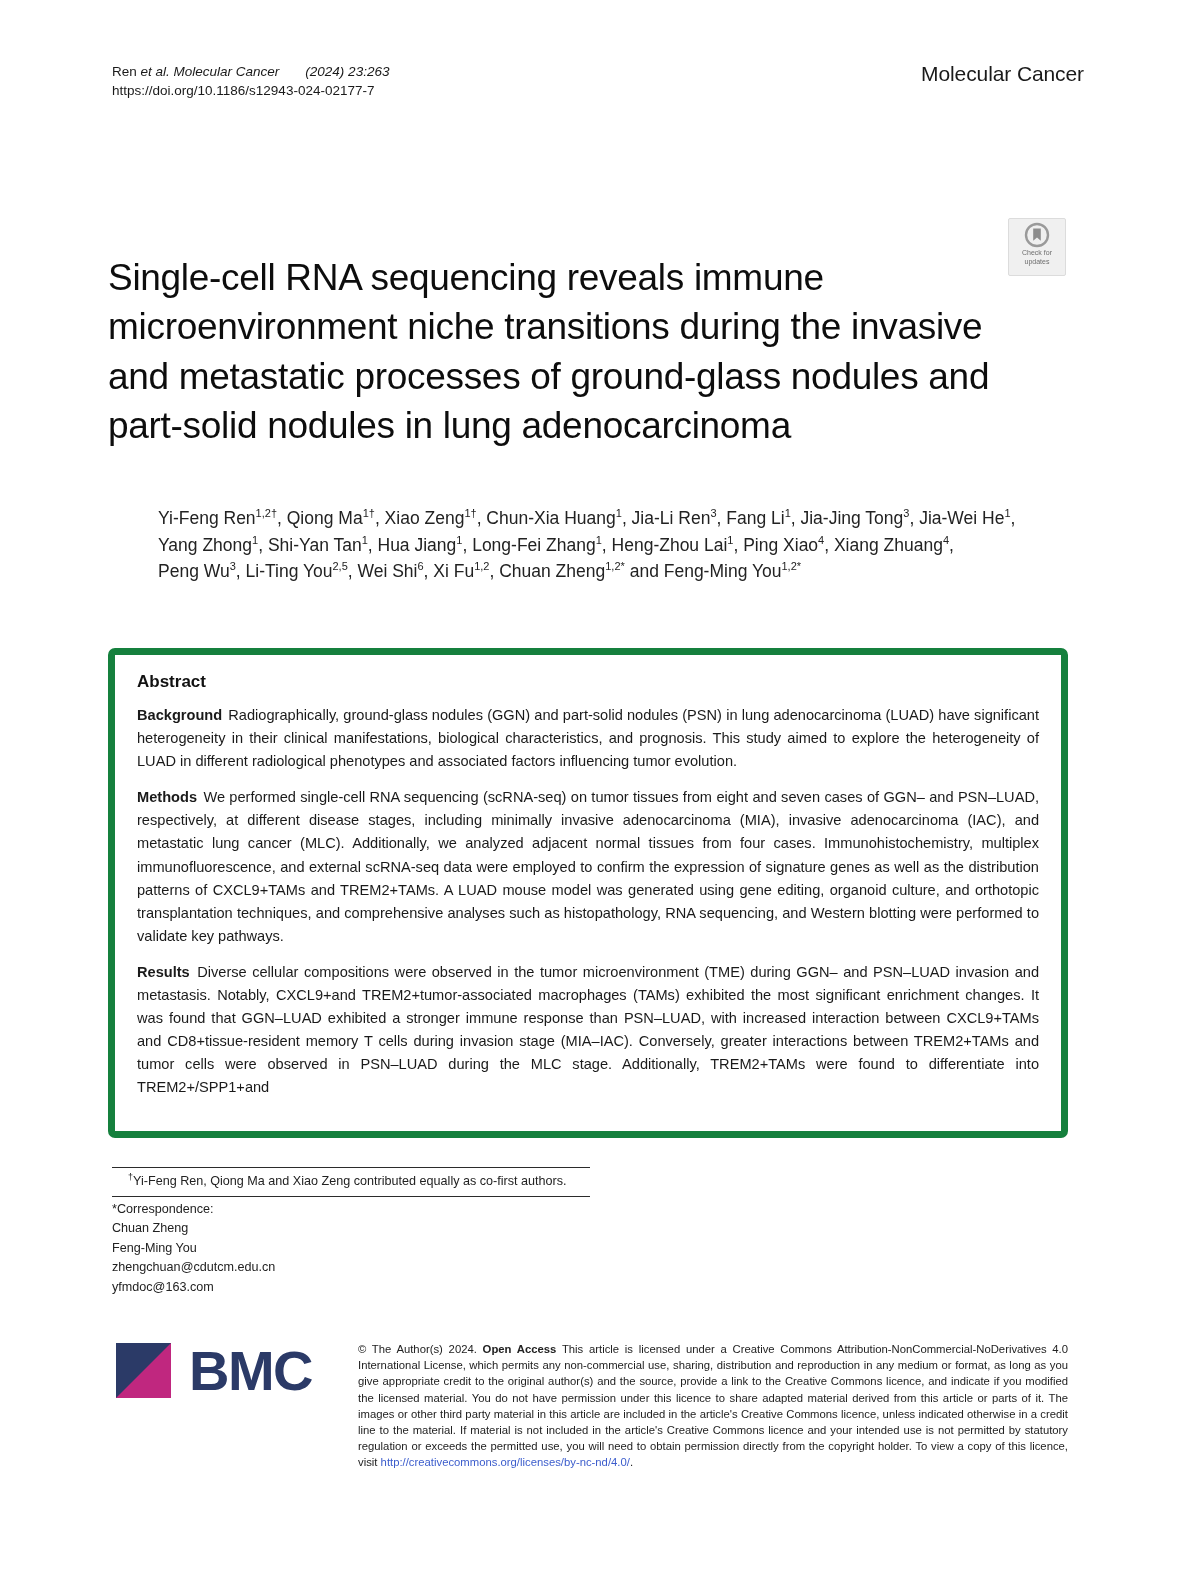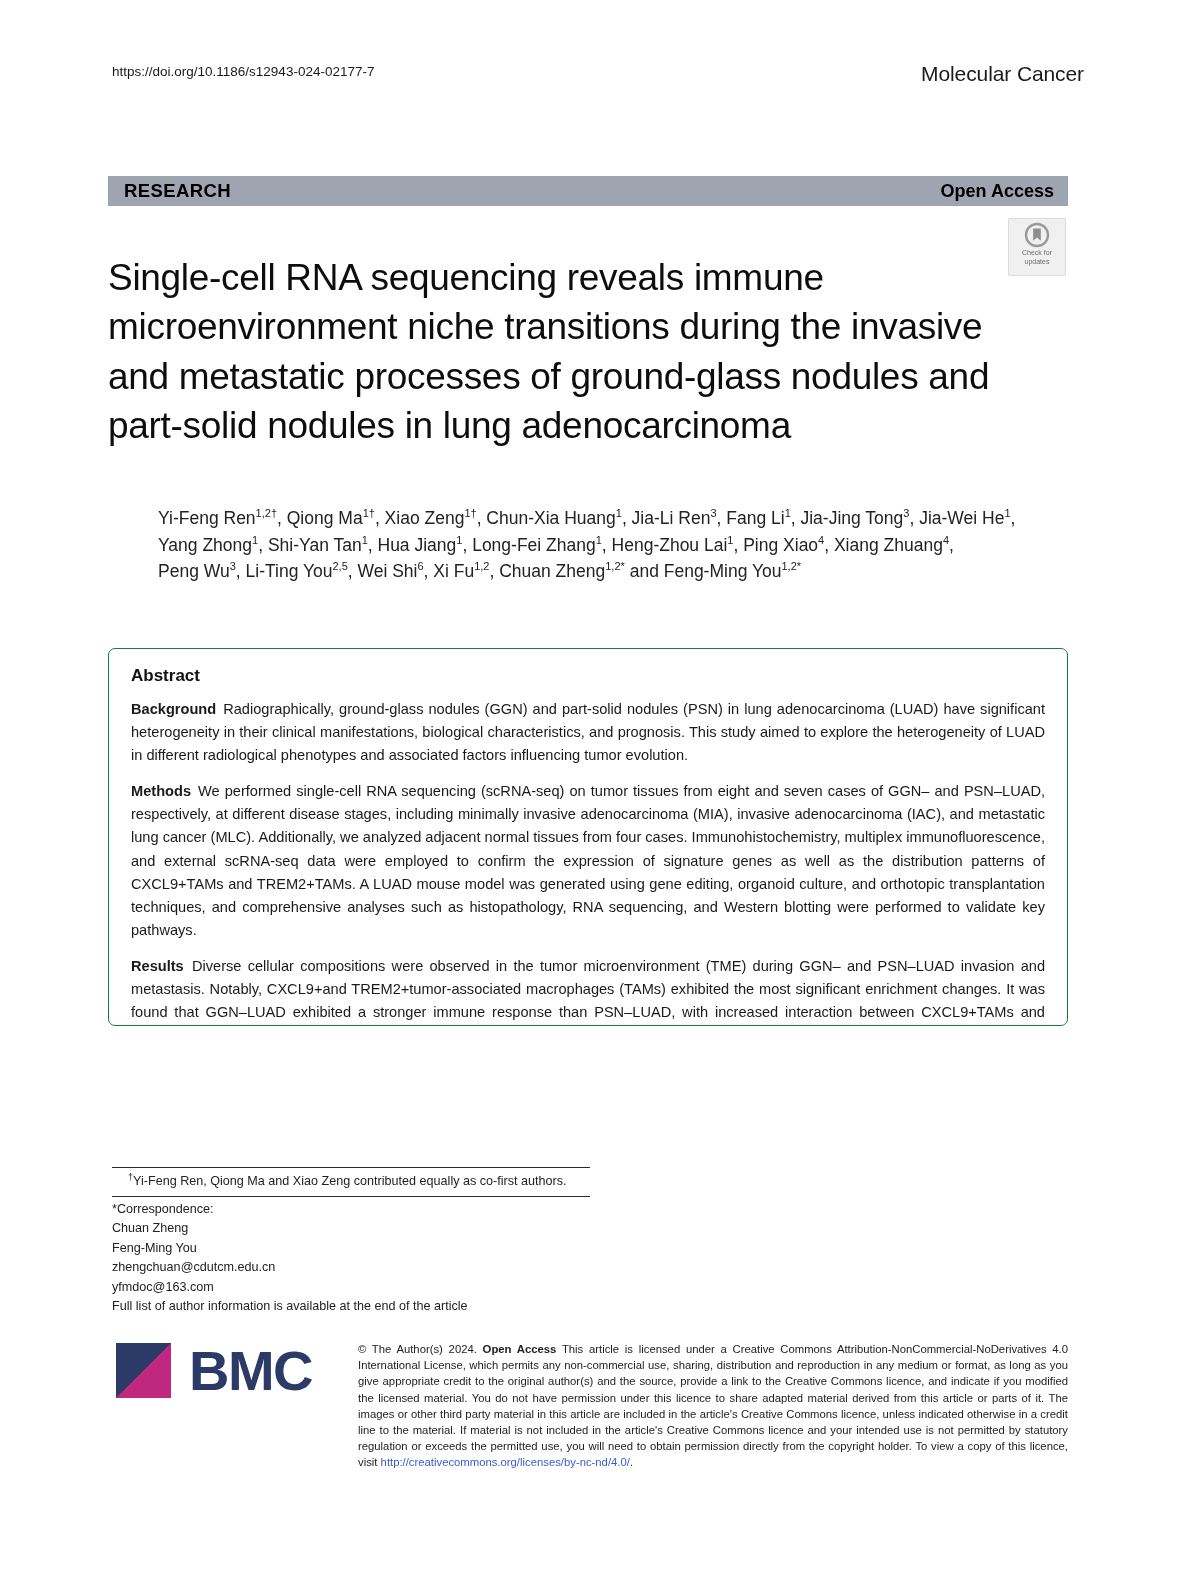--- a/index.html
+++ b/index.html
@@ -130,22 +130,22 @@
     vertical-align: super;
     line-height: 0;
   }
 
   
   .abstract-box {
     position: absolute;
     left: 108px;
     top: 648px;
     width: 960px;
-    height: 378px;
-    border: 1px solid #15803d;
+    height: 490px;
+    border: 7px solid #15803d;
     border-radius: 7px;
     box-sizing: border-box;
     padding: 17px 22px 0 22px;
     overflow: hidden;
     background: #fff;
   }
   .abstract-title {
     font-size: 17px;
     font-weight: bold;
     color: #111;
@@ -247,29 +247,28 @@
     color: #3b5ccc;
     text-decoration: none;
   }
 </style>
 </head>
 <body>
 
 <div class="page">
 
   <div class="runhead">
+    <div class="runhead-line1">
+      <span>Ren </span><span class="ital">et al. Molecular Cancer</span><span class="vol">(2024) 23:263</span>
+    </div>
     <div class="runhead-doi">https://doi.org/10.1186/s12943-024-02177-7</div>
   </div>
 
   <div class="journal-name">Molecular Cancer</div>
 
-  <div class="banner">
-    <span class="banner-left">RESEARCH</span>
-    <span class="banner-right">Open Access</span>
-  </div>
 
   <div class="crossmark">
     <span>
       <svg width="26" height="26" viewBox="0 0 26 26" aria-hidden="true">
         <circle cx="13" cy="13" r="11" fill="none" stroke="#9a9a9a" stroke-width="2.4"></circle>
         <path d="M9.2 6.6 h7.6 v12.2 l-3.8 -3.4 l-3.8 3.4 z" fill="#8d8d8d"></path>
       </svg>
     </span>
     <div class="cm-text">Check for</div>
     <div class="cm-text">updates</div>
@@ -305,21 +304,20 @@
   <div class="fn-equal">
     <sup>†</sup><span>Yi-Feng Ren, Qiong Ma and Xiao Zeng contributed equally as co-first authors.</span>
   </div>
 
   <div class="correspondence">
     <div>*Correspondence:</div>
     <div>Chuan Zheng</div>
     <div>Feng-Ming You</div>
     <div>zhengchuan@cdutcm.edu.cn</div>
     <div>yfmdoc@163.com</div>
-    <div>Full list of author information is available at the end of the article</div>
   </div>
 
   <div class="bmc">
     <div class="bmc-mark"></div>
     <div class="bmc-word">BMC</div>
   </div>
 
   <div class="copyright">
     <span>© The Author(s) 2024. </span><span class="bold">Open Access</span><span> This article is licensed under a Creative Commons Attribution-NonCommercial-NoDerivatives 4.0 International License, which permits any non-commercial use, sharing, distribution and reproduction in any medium or format, as long as you give appropriate credit to the original author(s) and the source, provide a link to the Creative Commons licence, and indicate if you modified the licensed material. You do not have permission under this licence to share adapted material derived from this article or parts of it. The images or other third party material in this article are included in the article's Creative Commons licence, unless indicated otherwise in a credit line to the material. If material is not included in the article's Creative Commons licence and your intended use is not permitted by statutory regulation or exceeds the permitted use, you will need to obtain permission directly from the copyright holder. To view a copy of this licence, visit </span><a href="#">http://creativecommons.org/licenses/by-nc-nd/4.0/</a><span>.</span>
   </div>

